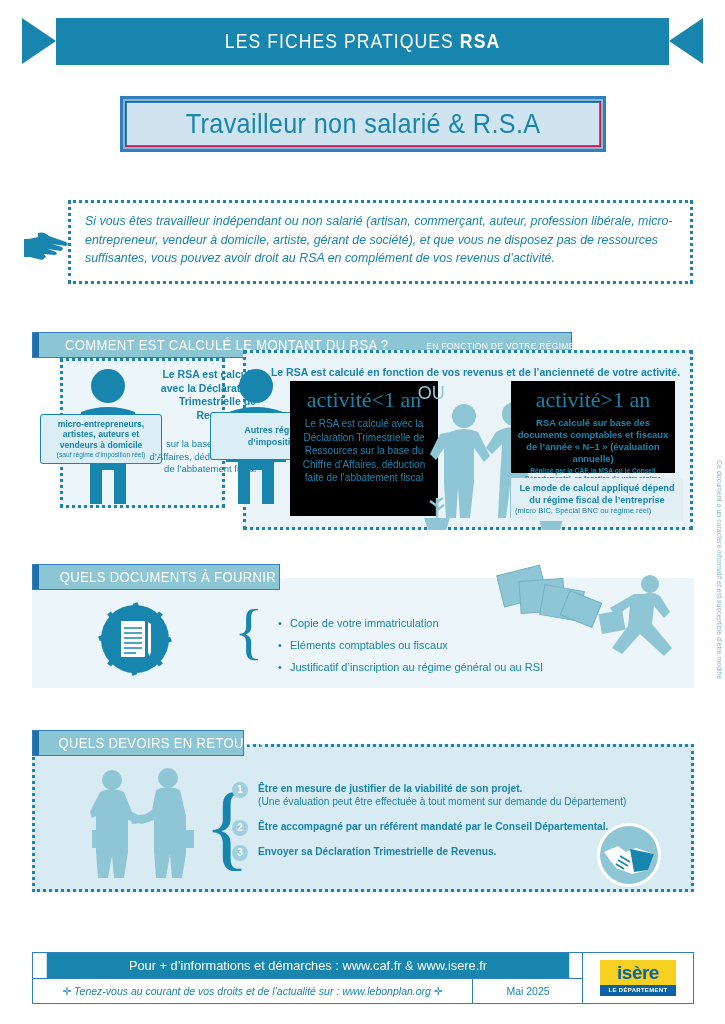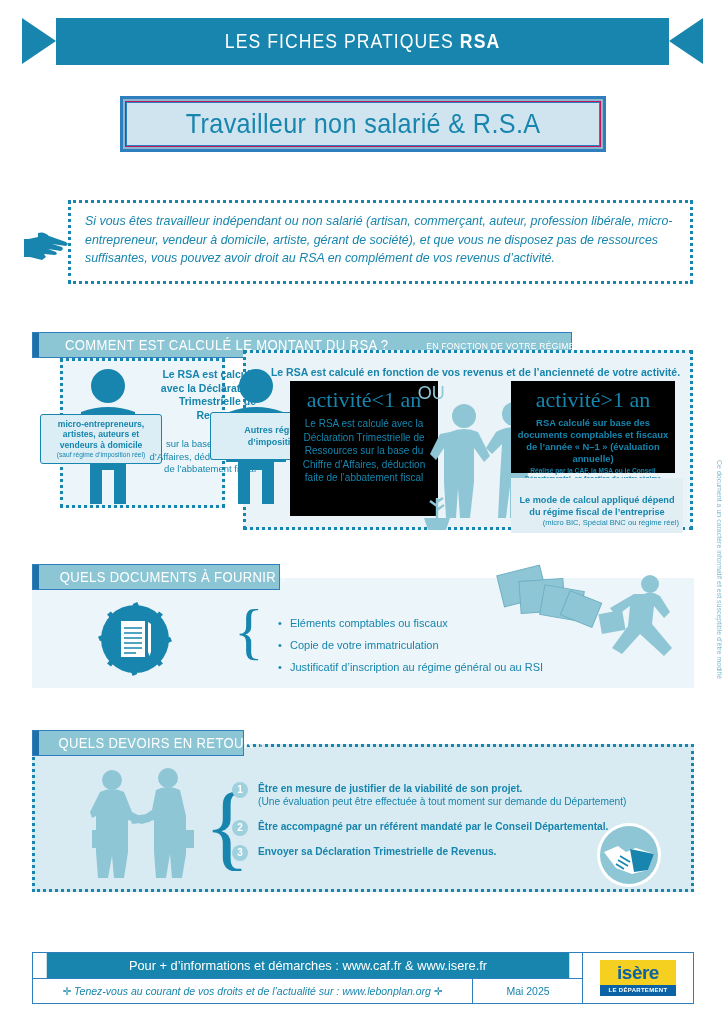--- a/index.html
+++ b/index.html
@@ -67,22 +67,22 @@
   .card .big{font-family:"Liberation Serif","DejaVu Serif",serif;font-size:22px;text-align:center;
       color:#1785ad;margin:6px 0 4px;}
   .card .body{font-size:10px;line-height:13.5px;text-align:center;color:#1785ad;padding:0 6px;}
   .card .tiny{font-size:6.6px;line-height:8px;text-align:center;color:#1785ad;
       font-weight:bold;padding:2px 4px 0;}
 
   .ou{position:absolute;left:417px;top:382px;font-size:19px;color:#8fc8d8;
       font-family:"Liberation Sans Narrow","Liberation Sans",sans-serif;transform:scaleX(.95);}
 
   .note-box{position:absolute;left:511px;top:478px;width:164px;background:#e1eff5;padding:4px 4px 5px;}
-  .note-box .l{font-size:9.2px;line-height:12px;text-align:center;font-weight:bold;color:#1785ad;margin-top:12px;}
-  .note-box .s{font-size:7.6px;line-height:9.5px;text-align:right;color:#1785ad;}
+  .note-box .l{font-size:9.2px;line-height:12px;text-align:center;font-weight:bold;color:#1785ad;}
+  .note-box .s{font-size:7.6px;line-height:9.5px;text-align:left;color:#1785ad;}
 
   
   .s2-body{position:absolute;left:32px;top:578px;width:662px;height:110px;background:#ecf5f9;}
   .seal{position:absolute;left:98px;top:602px;width:74px;height:74px;}
   .brace{position:absolute;font-size:62px;color:#1785ad;font-family:"Liberation Serif",serif;}
   .s2-list{position:absolute;left:278px;top:612px;}
   .s2-list li{font-size:11px;line-height:22px;color:#1785ad;list-style:none;position:relative;padding-left:12px;}
   .s2-list li:before{content:"•";position:absolute;left:0;}
   .s2-list ul{margin:0;padding:0;}
 
@@ -224,22 +224,22 @@
     </g>
     <rect x="23" y="19" width="24" height="36" fill="#fff"></rect>
     <g stroke="#1785ad" stroke-width="1.6">
       <path d="M26 26h18M26 31h18M26 36h18M26 41h18M26 46h18M26 51h12"></path>
     </g>
     <path d="M50 20 L53 22 L53 50 L51.5 54 L50 50 Z" fill="#fff"></path>
   </svg>
   <div class="brace" style="left:234px;top:596px;">{</div>
   <div class="s2-list">
     <ul>
+      <li>Copie de votre immatriculation</li>
       <li>Eléments comptables ou fiscaux</li>
-      <li>Copie de votre immatriculation</li>
       <li>Justificatif d’inscription au régime général ou au RSI</li>
     </ul>
   </div>
 
   <svg style="position:absolute;left:494px;top:562px;width:200px;height:110px;" viewBox="0 0 200 110">
     <g fill="#8fc6d6" stroke="#6fb0c4" stroke-width="1">
       <rect x="6" y="8" width="44" height="32" transform="rotate(-14 28 24)"></rect>
       <rect x="26" y="18" width="44" height="32" transform="rotate(-4 48 34)"></rect>
       <rect x="48" y="26" width="40" height="30" transform="rotate(10 68 41)"></rect>
       <rect x="70" y="34" width="34" height="26" transform="rotate(22 87 47)"></rect>

